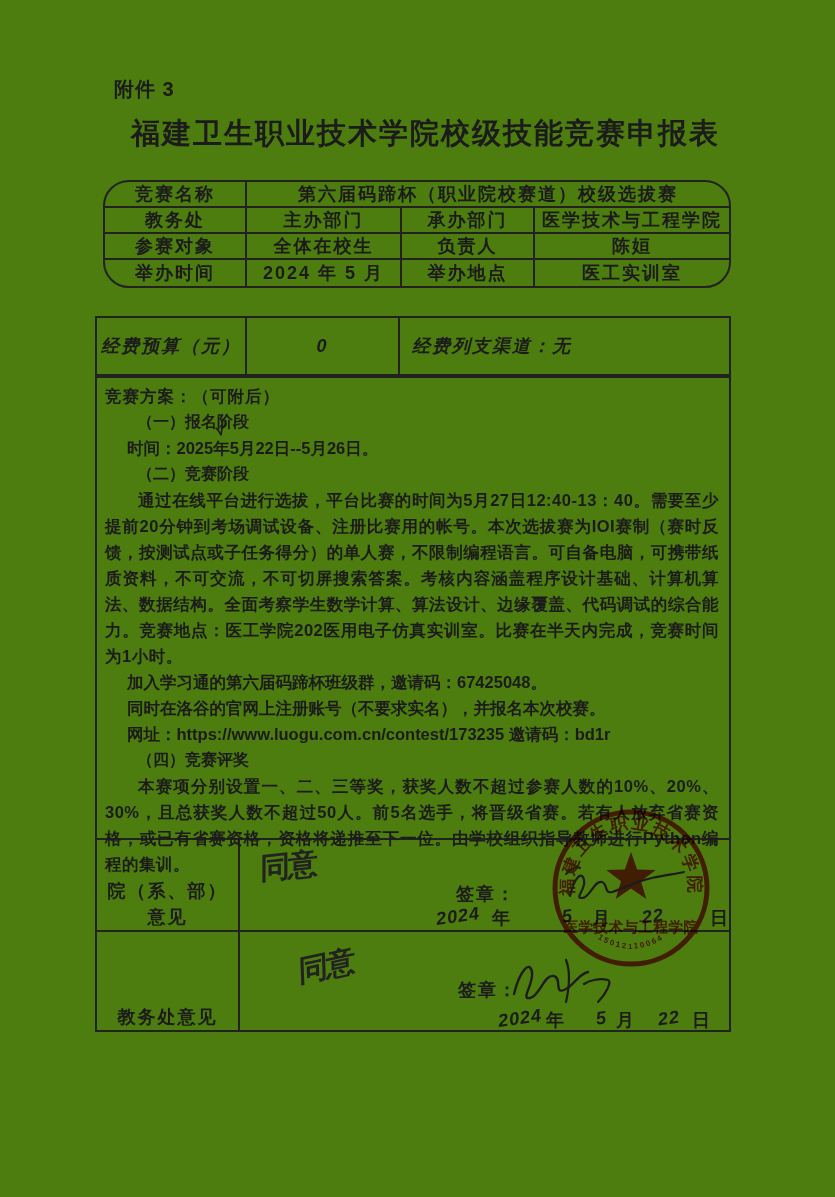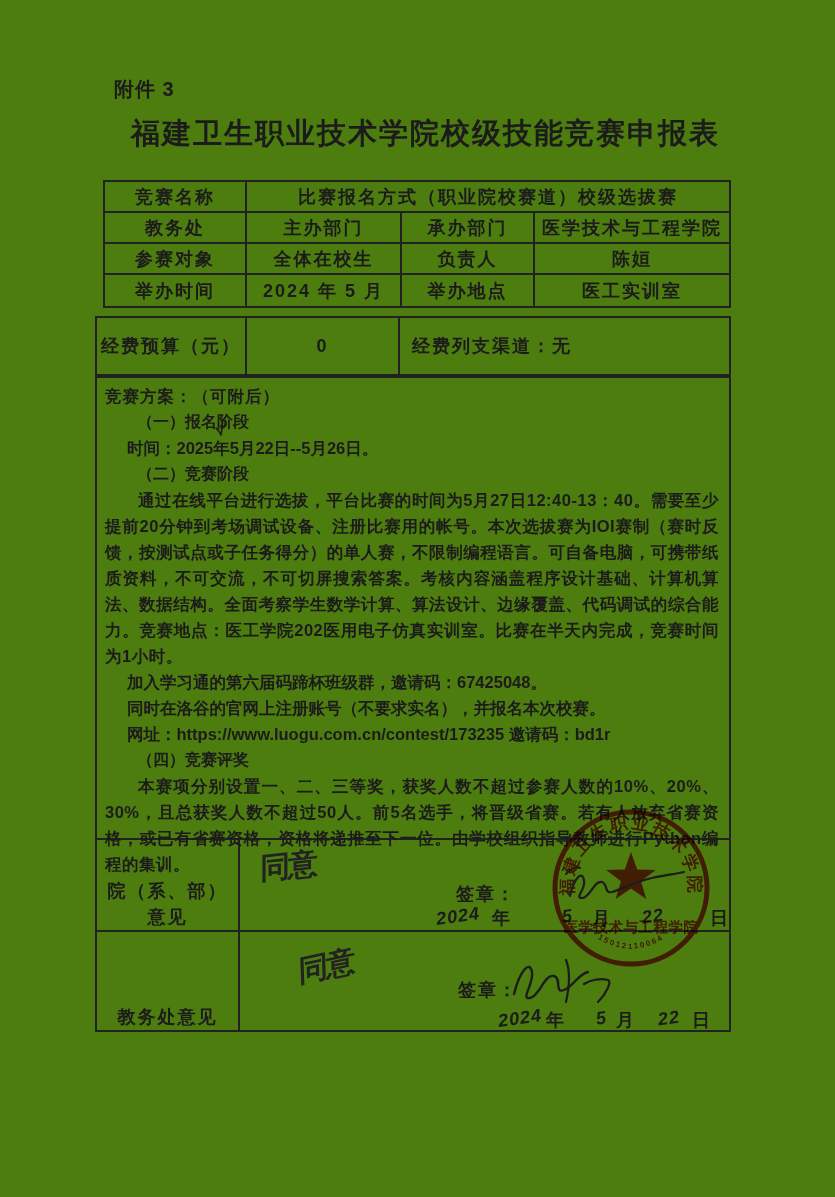--- a/index.html
+++ b/index.html
@@ -7,29 +7,29 @@
     position:relative;width:835px;height:1197px;margin:0 auto;
     background:#4d7c0f;
     font-family:"Liberation Sans","DejaVu Sans",sans-serif;
     color:#1b1b1b;overflow:hidden;
   }
   .attach{position:absolute;left:114px;top:76px;font-size:20px;font-weight:700;letter-spacing:1px;}
   .title{position:absolute;left:0;top:114px;width:835px;margin:0;text-align:center;
     font-size:29px;font-weight:800;letter-spacing:2px;padding-left:8px;}
   
   .tbl{position:absolute;border:2px solid #222;box-sizing:border-box;background:transparent;}
-  .tblA{left:103px;top:180px;width:628px;height:128px;display:grid;
-    grid-template-columns:142px 155px 133px 1fr;grid-template-rows:repeat(4,1fr);}
+  .tblA{left:103px;top:180px;width:628px;height:108px;display:grid;
+    grid-template-columns:142px 155px 133px 1fr;grid-template-rows:repeat(4,1fr);border-radius:26px;}
   .tblA>div{border-right:2px solid #222;border-bottom:2px solid #222;display:flex;
     align-items:center;justify-content:center;font-size:18px;font-weight:600;letter-spacing:2px;box-sizing:border-box;}
   .tblA>div.lastcol{border-right:none;}
   .tblA>div.lastrow{border-bottom:none;}
   .tblA .span3{grid-column:2/5;}
   .tblB{left:95px;top:316px;width:636px;height:60px;display:grid;
-    grid-template-columns:150px 153px 1fr;}
+    grid-template-columns:150px 153px 1fr;font-style:italic;}
   .tblB>div{border-right:2px solid #222;display:flex;align-items:center;justify-content:center;
     font-size:18px;font-weight:600;letter-spacing:2px;box-sizing:border-box;}
   .tblB>div:last-child{border-right:none;justify-content:flex-start;padding-left:12px;}
   .tblC{left:95px;top:376px;width:636px;height:656px;display:grid;
     grid-template-rows:462px 92px 1fr;grid-template-columns:1fr;}
   .planCell{border-bottom:2px solid #222;box-sizing:border-box;padding:5px 10px 0 8px;position:relative;}
   .planCell p{margin:0;font-size:16.5px;line-height:26px;font-weight:600;}
   .plan-head{font-size:18px;font-weight:700;letter-spacing:1px;}
   .sec-title{font-weight:700;margin-left:32px !important;font-size:16px !important;}
   .sec-time{font-weight:700;margin-left:22px !important;}
@@ -55,21 +55,21 @@
 </head>
 <body>
 
 <div class="page">
 
   <div class="attach">附件 3</div>
   <h1 class="title">福建卫生职业技术学院校级技能竞赛申报表</h1>
 
   <div class="tbl tblA">
     <div>竞赛名称</div>
-    <div class="span3 lastcol">比赛报名方式（职业院校赛道）校级选拔赛</div>
+    <div class="span3 lastcol">第六届码蹄杯（职业院校赛道）校级选拔赛</div>
 
     <div>教务处</div>
     <div>主办部门</div>
     <div>承办部门</div>
     <div class="lastcol">医学技术与工程学院</div>
 
     <div>参赛对象</div>
     <div>全体在校生</div>
     <div>负责人</div>
     <div class="lastcol">陈姮</div>

